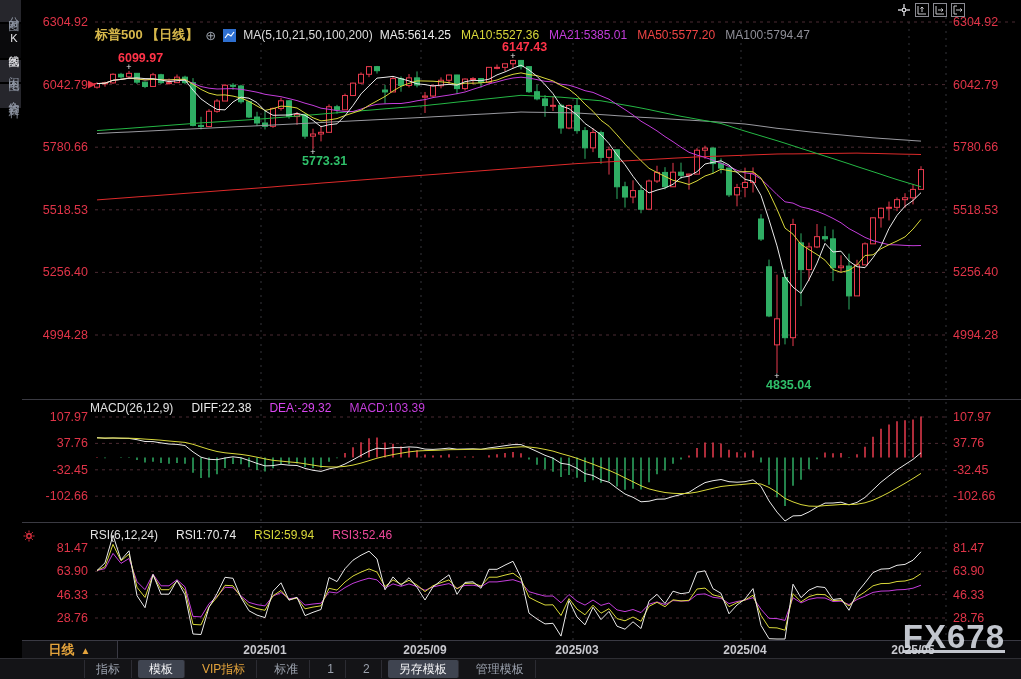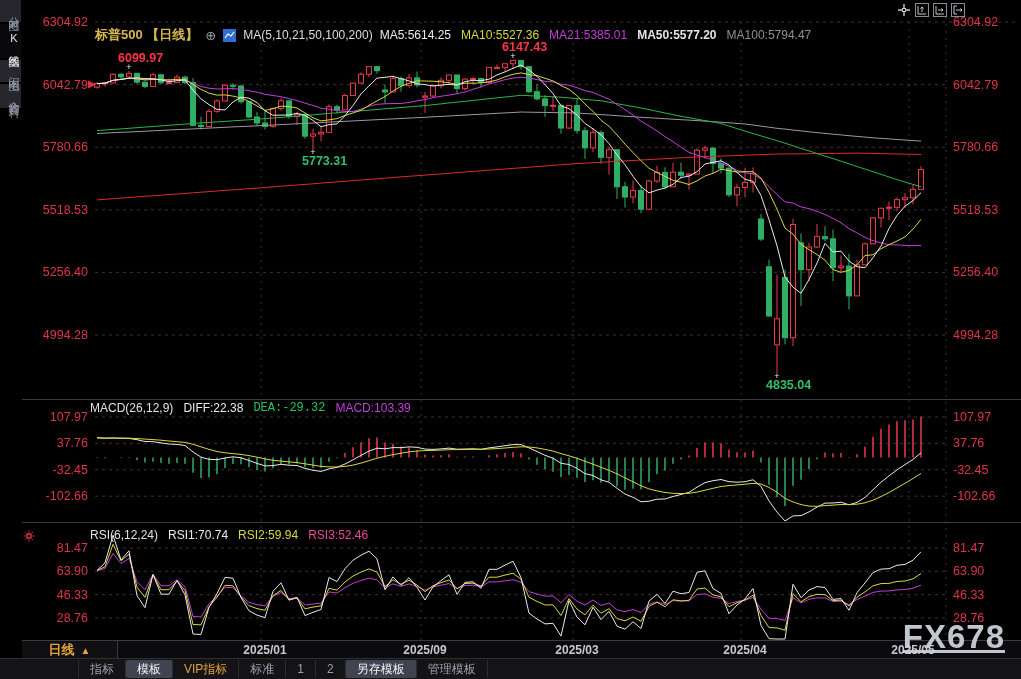--- a/index.html
+++ b/index.html
@@ -16,37 +16,37 @@
   #hdr{position:absolute;left:22px;top:0;right:70px;height:22px;display:flex;align-items:center;
        gap:7px;padding-left:73px;font-size:12px;color:#ddd;z-index:3;white-space:nowrap;margin-top:24px;}
   .title{color:#d7b84b;font-weight:bold;font-size:13px;}
   .oplus{color:#9aa0aa;font-size:13px;cursor:pointer;}
   .legend{display:flex;gap:10px;}
   #toolbar{position:absolute;right:56px;top:3px;display:flex;gap:4px;z-index:3;}
   .tico{width:14px;height:14px;display:inline-flex;align-items:center;justify-content:center;
         border:1px solid #8a8a92;box-sizing:border-box;cursor:pointer;}
   .tico.noborder{border:none;}
   
-  .ind-hdr{position:absolute;left:90px;height:16px;display:flex;gap:10px;font-size:12px;
+  .ind-hdr{position:absolute;left:90px;height:16px;display:flex;gap:18px;font-size:12px;
            z-index:3;color:#e0e0e0;white-space:nowrap;}
   #macd-hdr{top:401px;}
   #rsi-hdr{top:528px;}
   #rsi-gear{position:absolute;left:23px;top:528px;z-index:3;cursor:pointer;}
   
   #daterow{position:absolute;left:22px;right:0;top:640px;height:18px;background:#0b0b0e;
            border-top:1px solid #3a3a44;z-index:2;}
   #period{position:absolute;left:0;top:0;bottom:0;width:95px;border-right:1px solid #3a3a44;
           color:#e5a43c;font-weight:bold;font-size:13px;display:flex;align-items:center;
           justify-content:center;gap:6px;cursor:pointer;background:#101013;}
   .month{position:absolute;top:2px;width:56px;text-align:center;color:#c9c9cf;font-size:12px;font-weight:bold;}
   
   #tabs{position:absolute;left:0;right:0;top:658px;height:21px;background:#141417;
         border-top:1px solid #2e2e34;display:flex;align-items:center;padding-left:78px;
         z-index:3;font-size:12px;color:#9aa0ac;box-sizing:border-box;}
-  .tab{padding:1px 11px;border-right:1px solid #2c2c33;cursor:pointer;line-height:16px;}
+  .tab{padding:1px 11px;border-right:1px solid #2c2c33;cursor:pointer;line-height:16px;margin-left:6px;}
   .tab:first-child{border-left:1px solid #2c2c33;}
   .tab.sel{background:#3f4450;color:#f2f2f4;border-radius:2px;}
   .tab.accent{color:#e2a23b;font-weight:normal;}
   
   #watermark{position:absolute;right:16px;top:618px;font-size:33px;font-weight:600;
              color:#ccd0d8;letter-spacing:1px;z-index:4;opacity:.95;text-decoration:underline;}
 </style>
 </head>
 <body>
 
@@ -464,21 +464,21 @@
       <svg width="13" height="13">
           <rect x="0" y="0" width="13" height="13" fill="#2e6fd0"></rect>
       <polyline points="2,9 5,5 8,7 11,3" fill="none" stroke="#fff" stroke-width="1.2"></polyline>
         </svg>
     </span>
     <span>MA(5,10,21,50,100,200)</span>
     <span class="legend" id="ma-legend">
         <span style="color: rgb(234, 234, 234);">MA5:5614.25</span>
         <span style="color: rgb(217, 216, 58);">MA10:5527.36</span>
         <span style="color: rgb(196, 61, 219);">MA21:5385.01</span>
-        <span style="color: #e5e5e5; font-weight: bold;">MA50:5577.20</span>
+        <span style="color: #ef4444;">MA50:5577.20</span>
         <span style="color: rgb(143, 143, 152);">MA100:5794.47</span>
       </span>
   </div>
   <div id="toolbar">
       <span class="tico noborder">
         <svg width="12" height="12">
           <path d="M6 0 V12 M0 6 H12" stroke="#c8c8cc" stroke-width="1.4"></path>
           <rect x="4.5" y="4.5" width="3" height="3" fill="#000" stroke="#c8c8cc"></rect>
         </svg>
       </span>
@@ -498,21 +498,21 @@
         <svg width="10" height="10">
           <path d="M4 1 H1 V9 H4" stroke="#c8c8cc" fill="none"></path>
           <path d="M3 5 H9 M7.4 3.4 L9 5 L7.4 6.6" stroke="#c8c8cc" fill="none"></path>
         </svg>
       </span>
     </div>
 
   <div class="ind-hdr" id="macd-hdr">
     <span>MACD(26,12,9)</span>
   <span style="color: rgb(234, 234, 234);">DIFF:22.38</span>
-      <span style="color: #22c55e; font-family: Liberation Mono, monospace;">DEA:-29.32</span>
+      <span style="color: #d946ef;">DEA:-29.32</span>
       <span style="color: rgb(196, 61, 219);">MACD:103.39</span>
     </div>
   <span id="rsi-gear">
     <svg width="12" height="12">
         <circle cx="6" cy="6" r="2.2" fill="none" stroke="#e03040" stroke-width="1.4"></circle>
     <path d="M6 0.5 V2.5 M6 9.5 V11.5 M0.5 6 H2.5 M9.5 6 H11.5 M2.2 2.2 L3.6 3.6 M8.4 8.4 L9.8 9.8 M9.8 2.2 L8.4 3.6 M3.6 8.4 L2.2 9.8" stroke="#e03040" stroke-width="1"></path>
       </svg>
   </span>
   <div class="ind-hdr" id="rsi-hdr">
     <span>RSI(6,12,24)</span>

